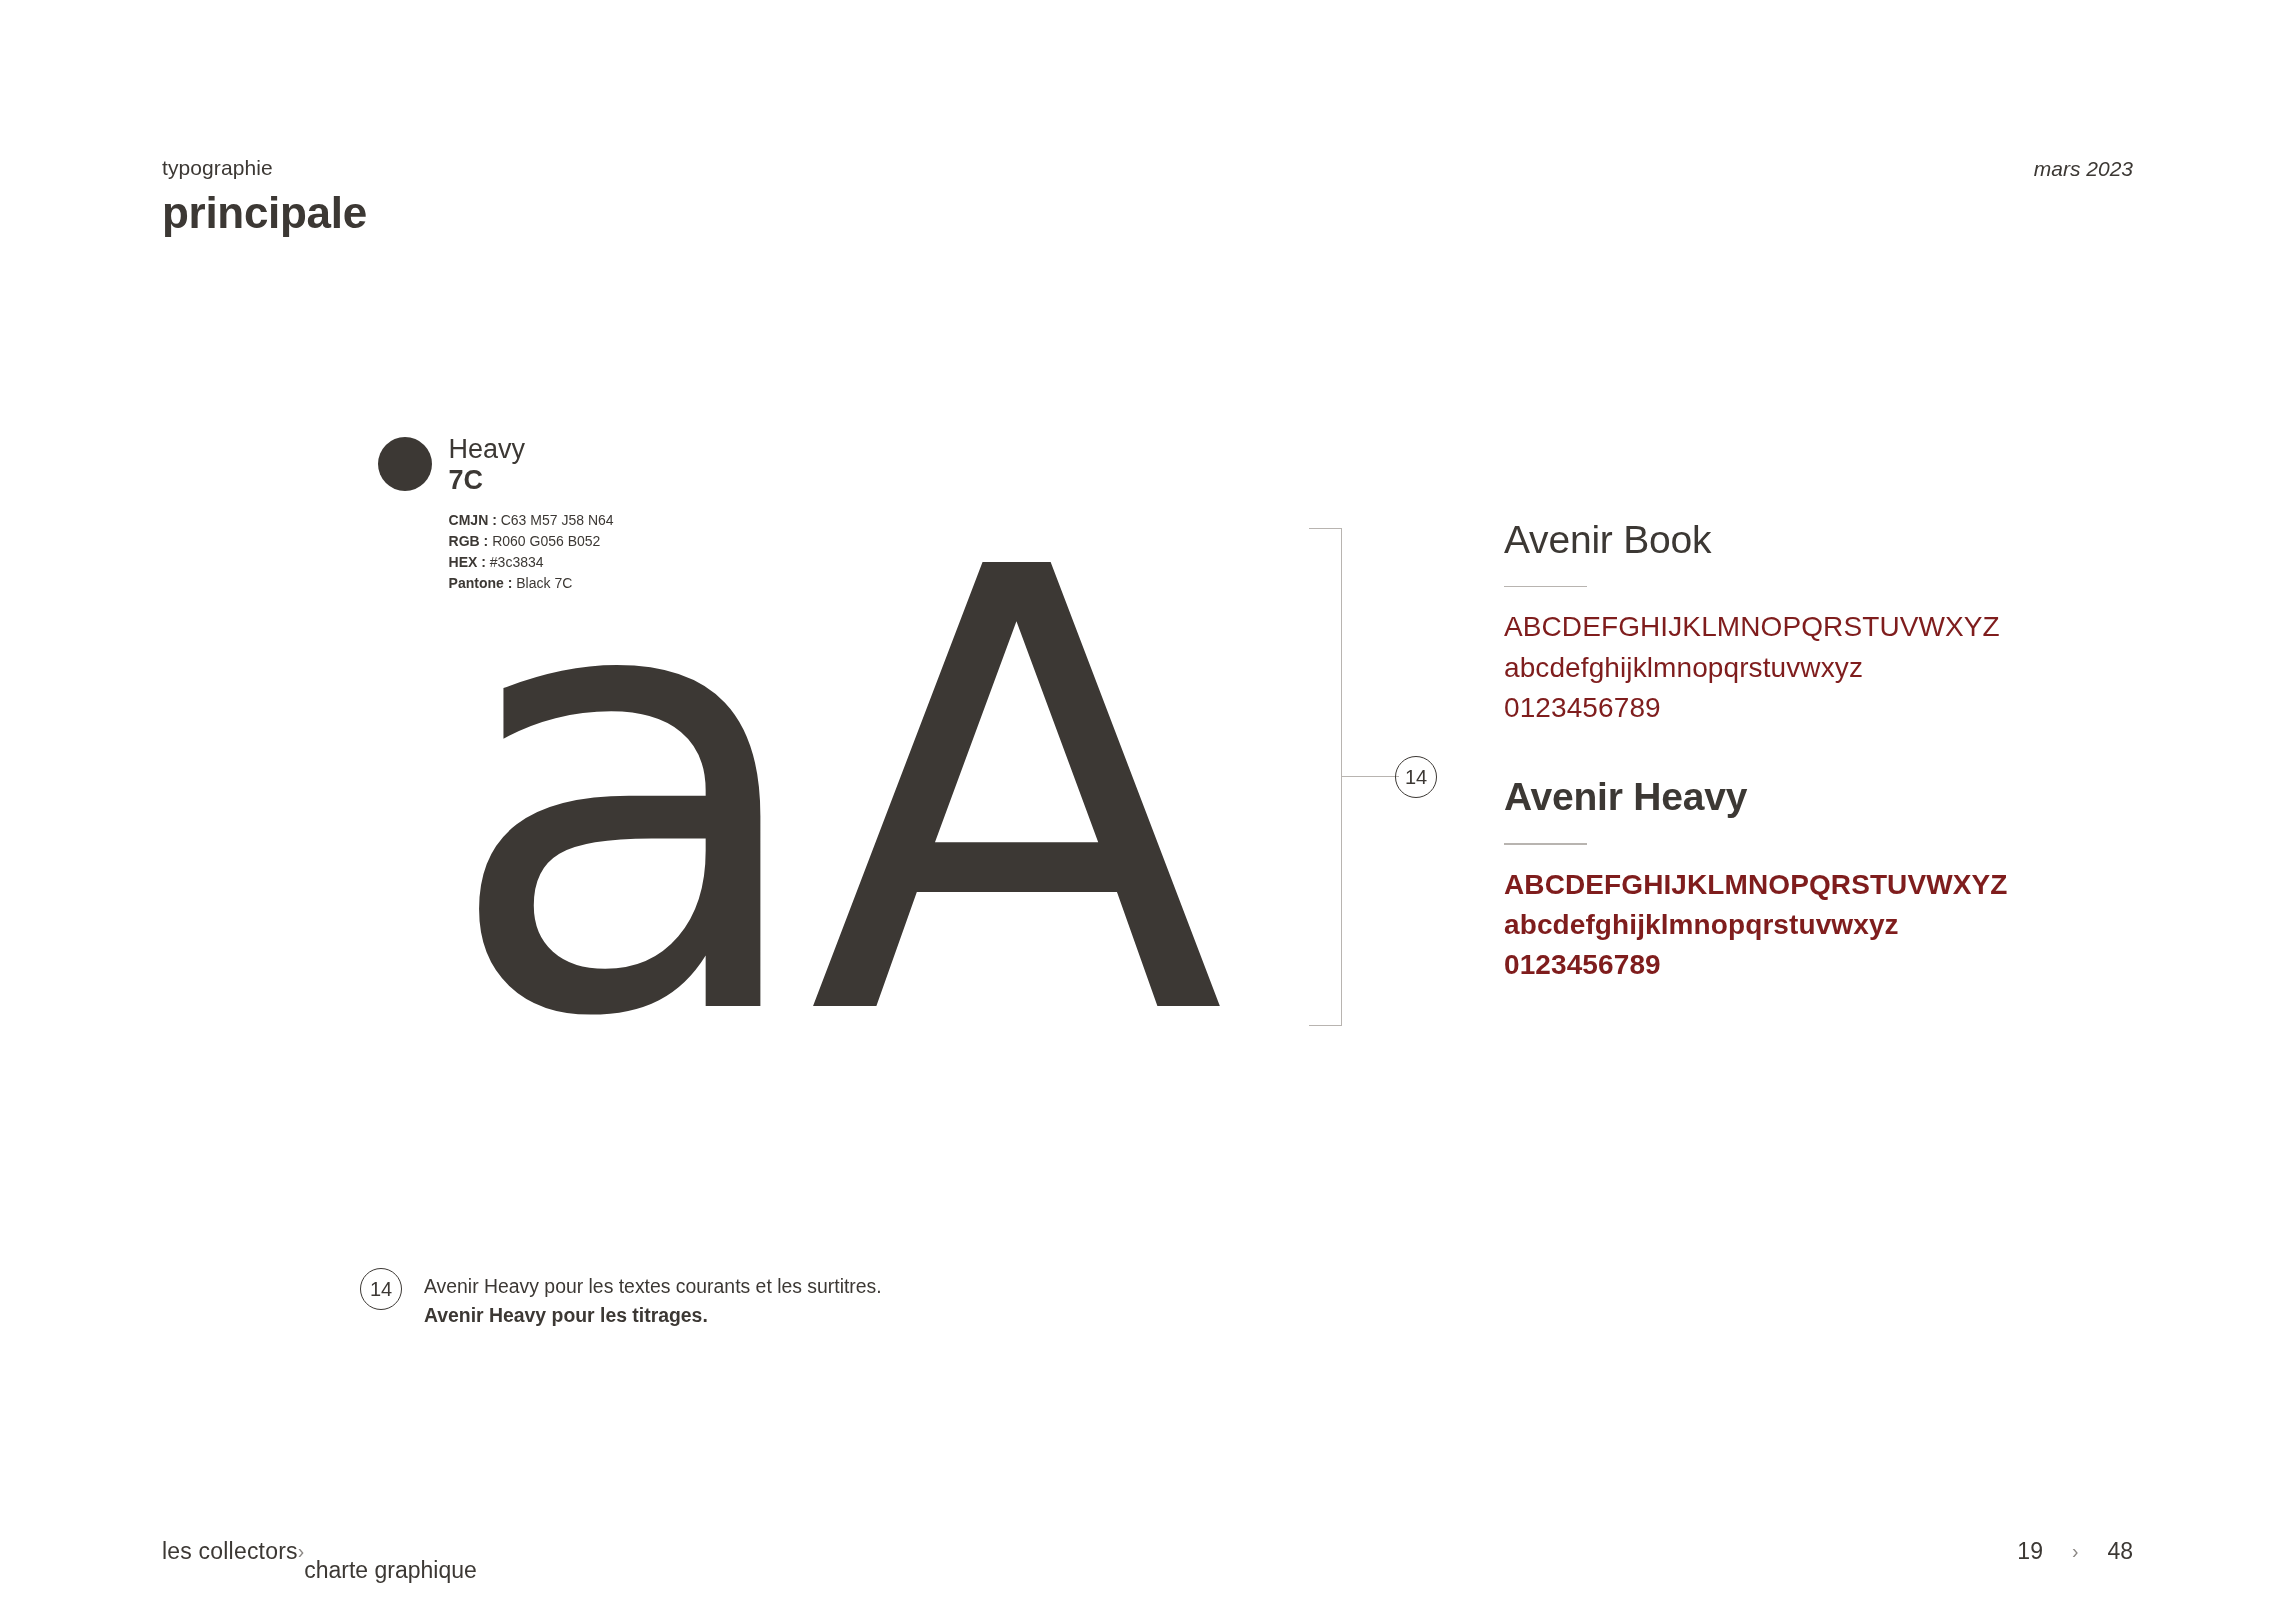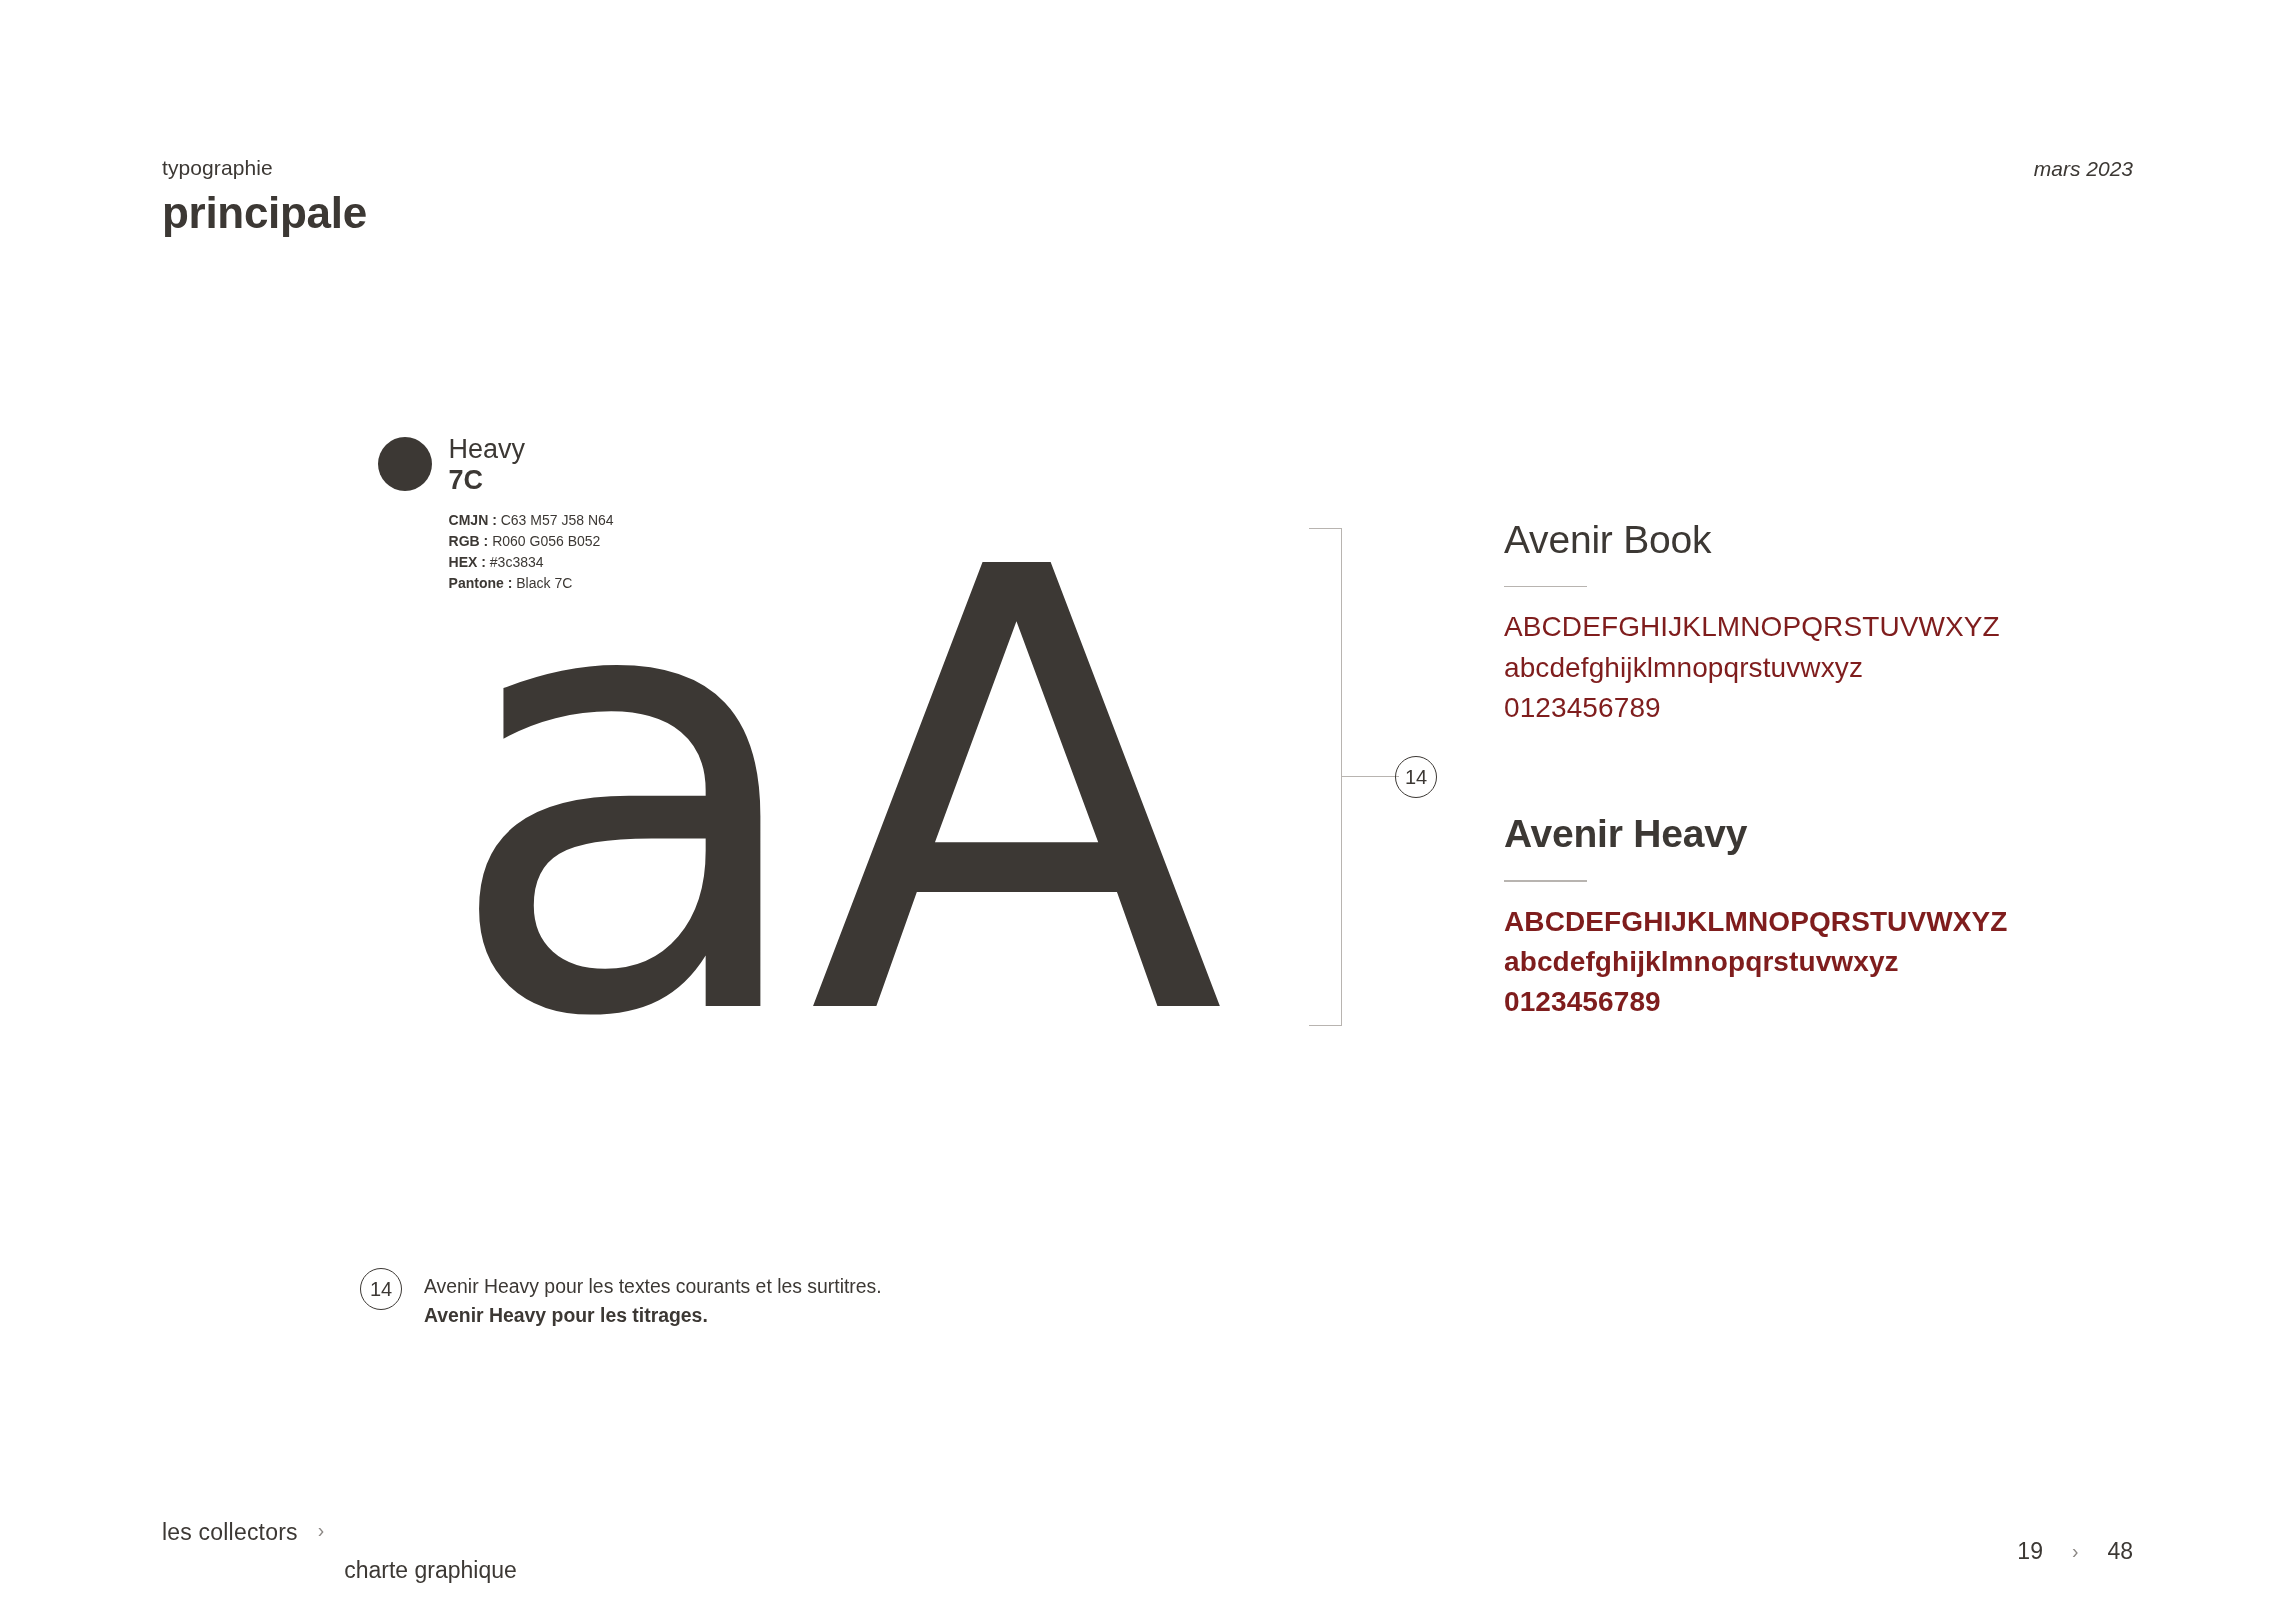--- a/index.html
+++ b/index.html
@@ -175,21 +175,20 @@
   }
   .spec-title {
     font-size: 39px;
     line-height: 1.1;
     color: #3c3834;
     font-weight: 400;
     letter-spacing: -0.2px;
   }
   .spec-title.heavy {
     font-weight: 700;
-    margin-top: 37px;
   }
   .spec-rule {
     width: 83px;
     height: 1.4px;
     background: #b8b4b0;
     margin: 24px 0 20px 0;
   }
   .spec-lines {
     font-size: 28px;
     line-height: 1.44;
@@ -227,22 +226,21 @@
     position: absolute;
     left: 162px;
     right: 157px;
     top: 1519px;
     display: flex;
     align-items: center;
     justify-content: space-between;
   }
   .footer-left {
     display: flex;
-    align-items: flex-start;
-    gap: 20px;
+    align-items: center;
     font-size: 23px;
     color: #3c3834;
   }
   .brand {
     letter-spacing: 0.2px;
   }
   .chev {
     color: #8b8784;
     font-size: 19.4px;
   }

